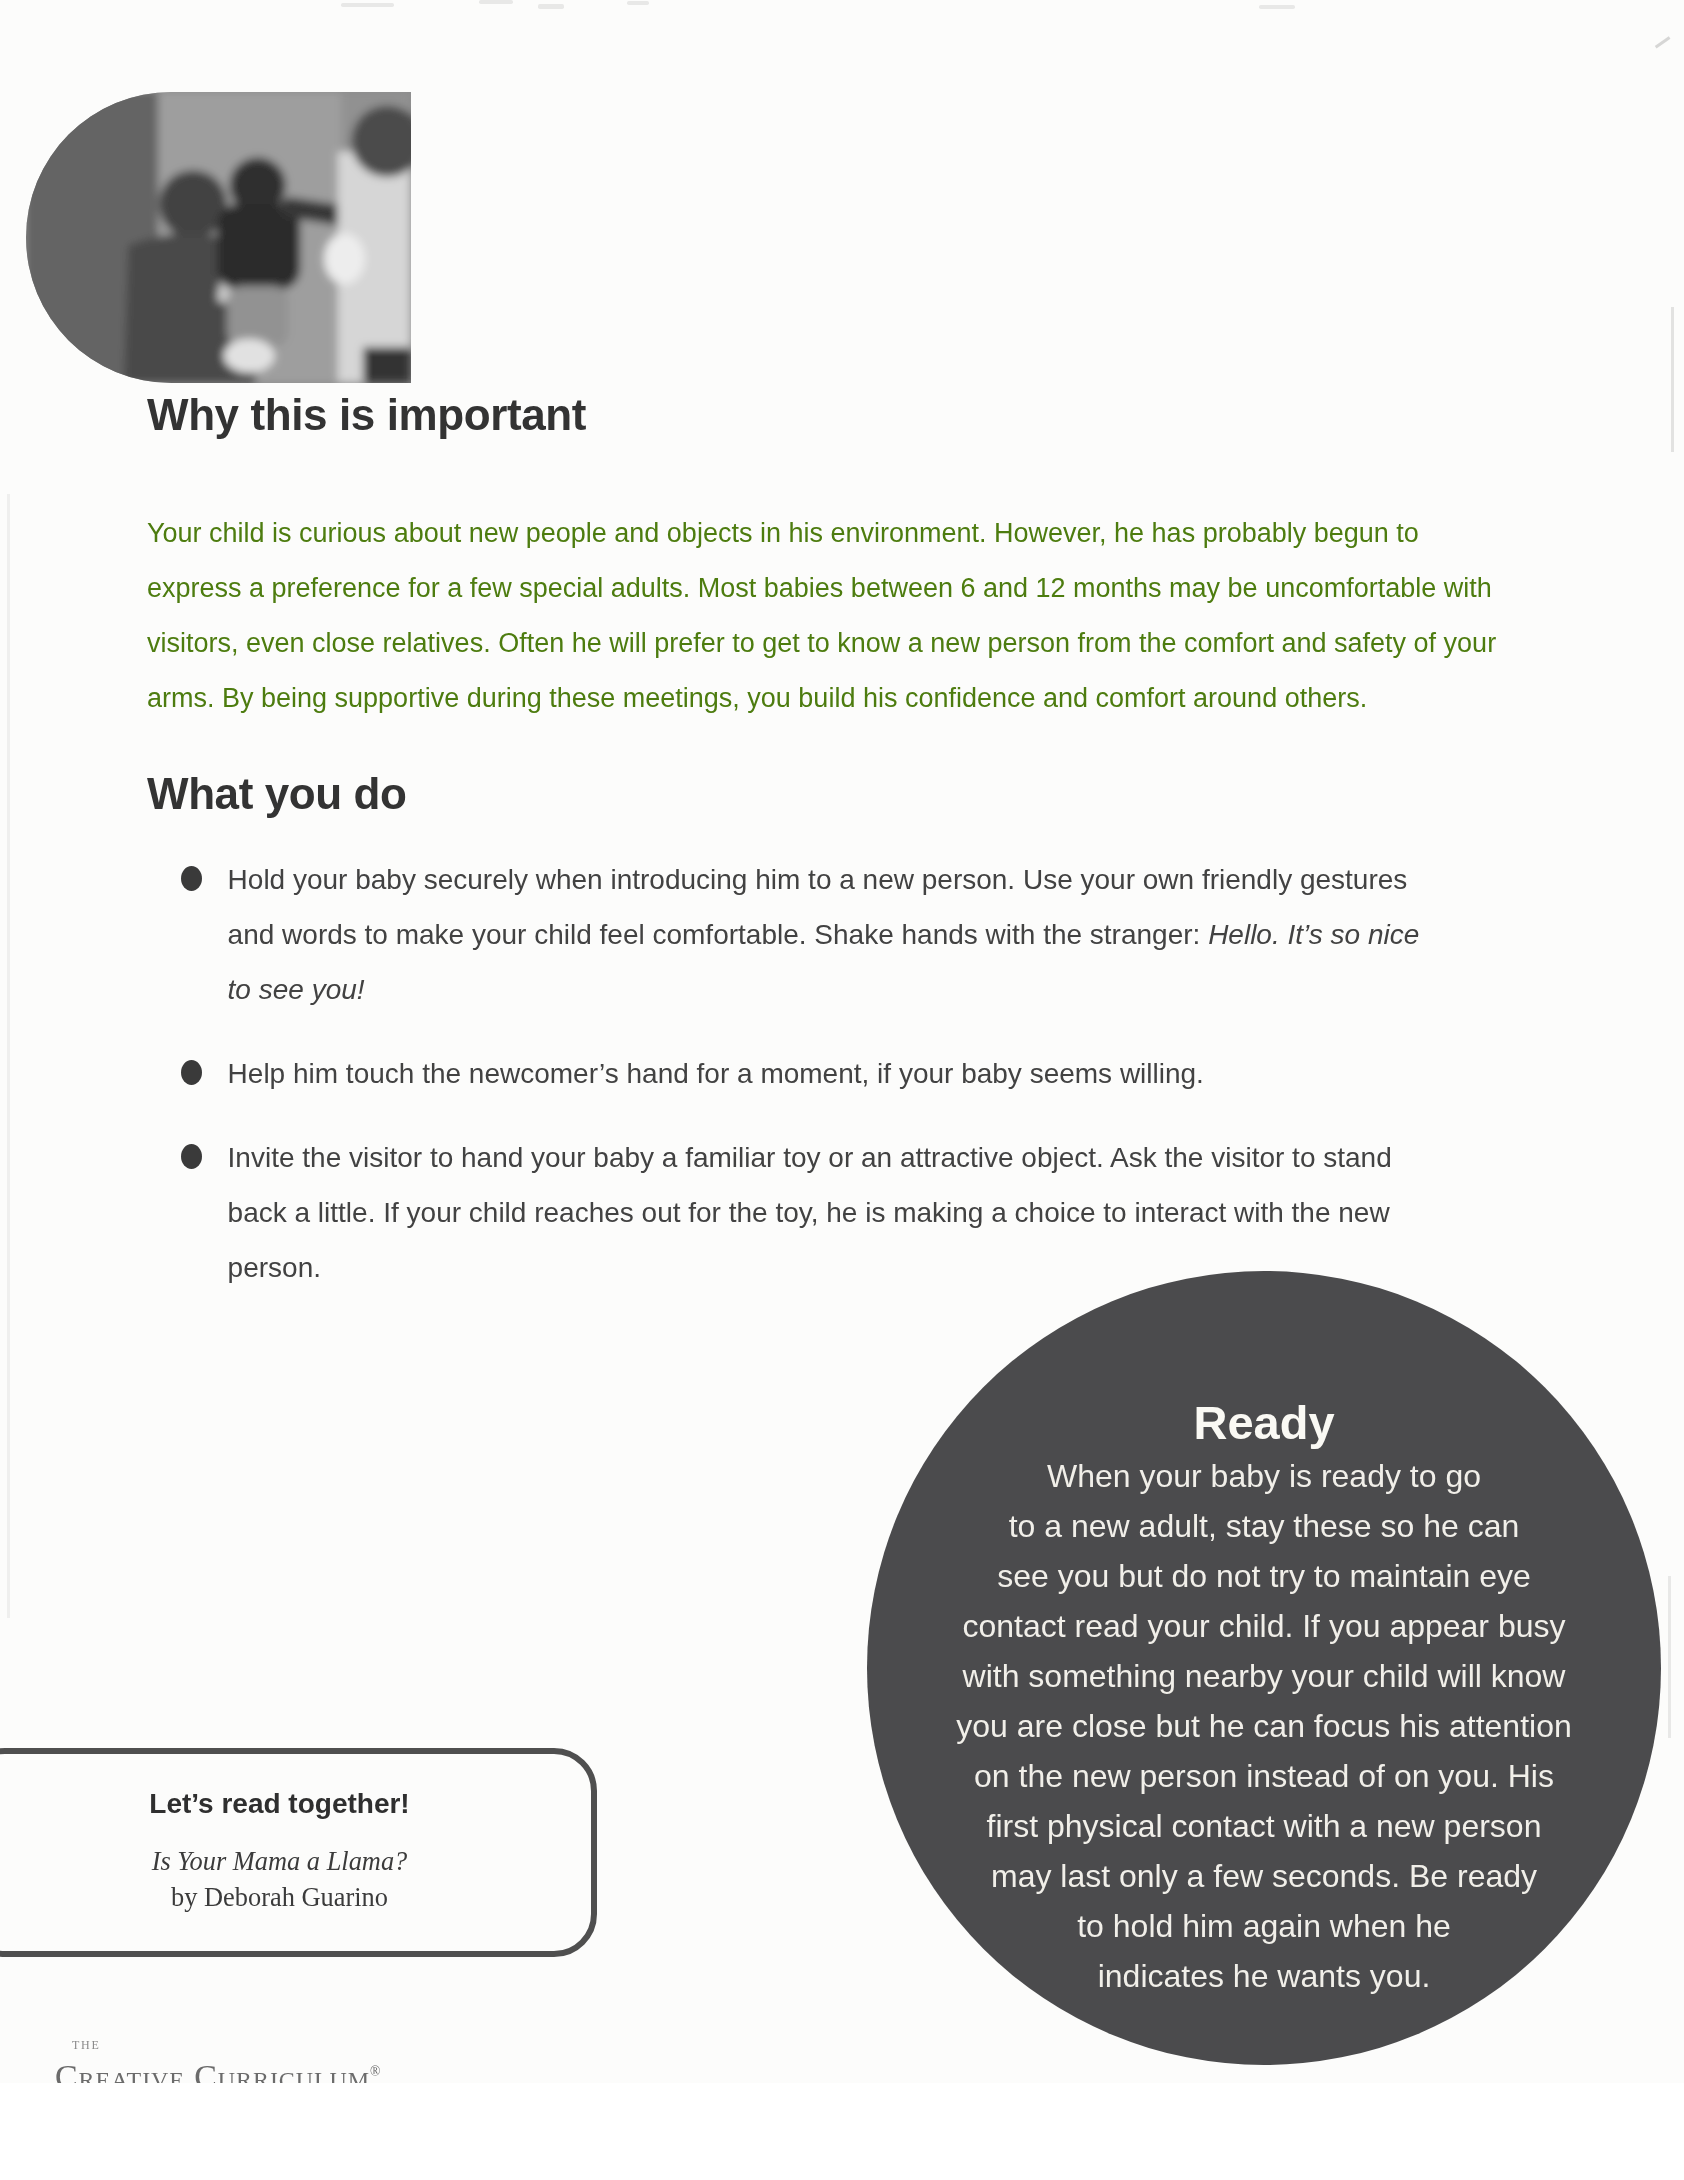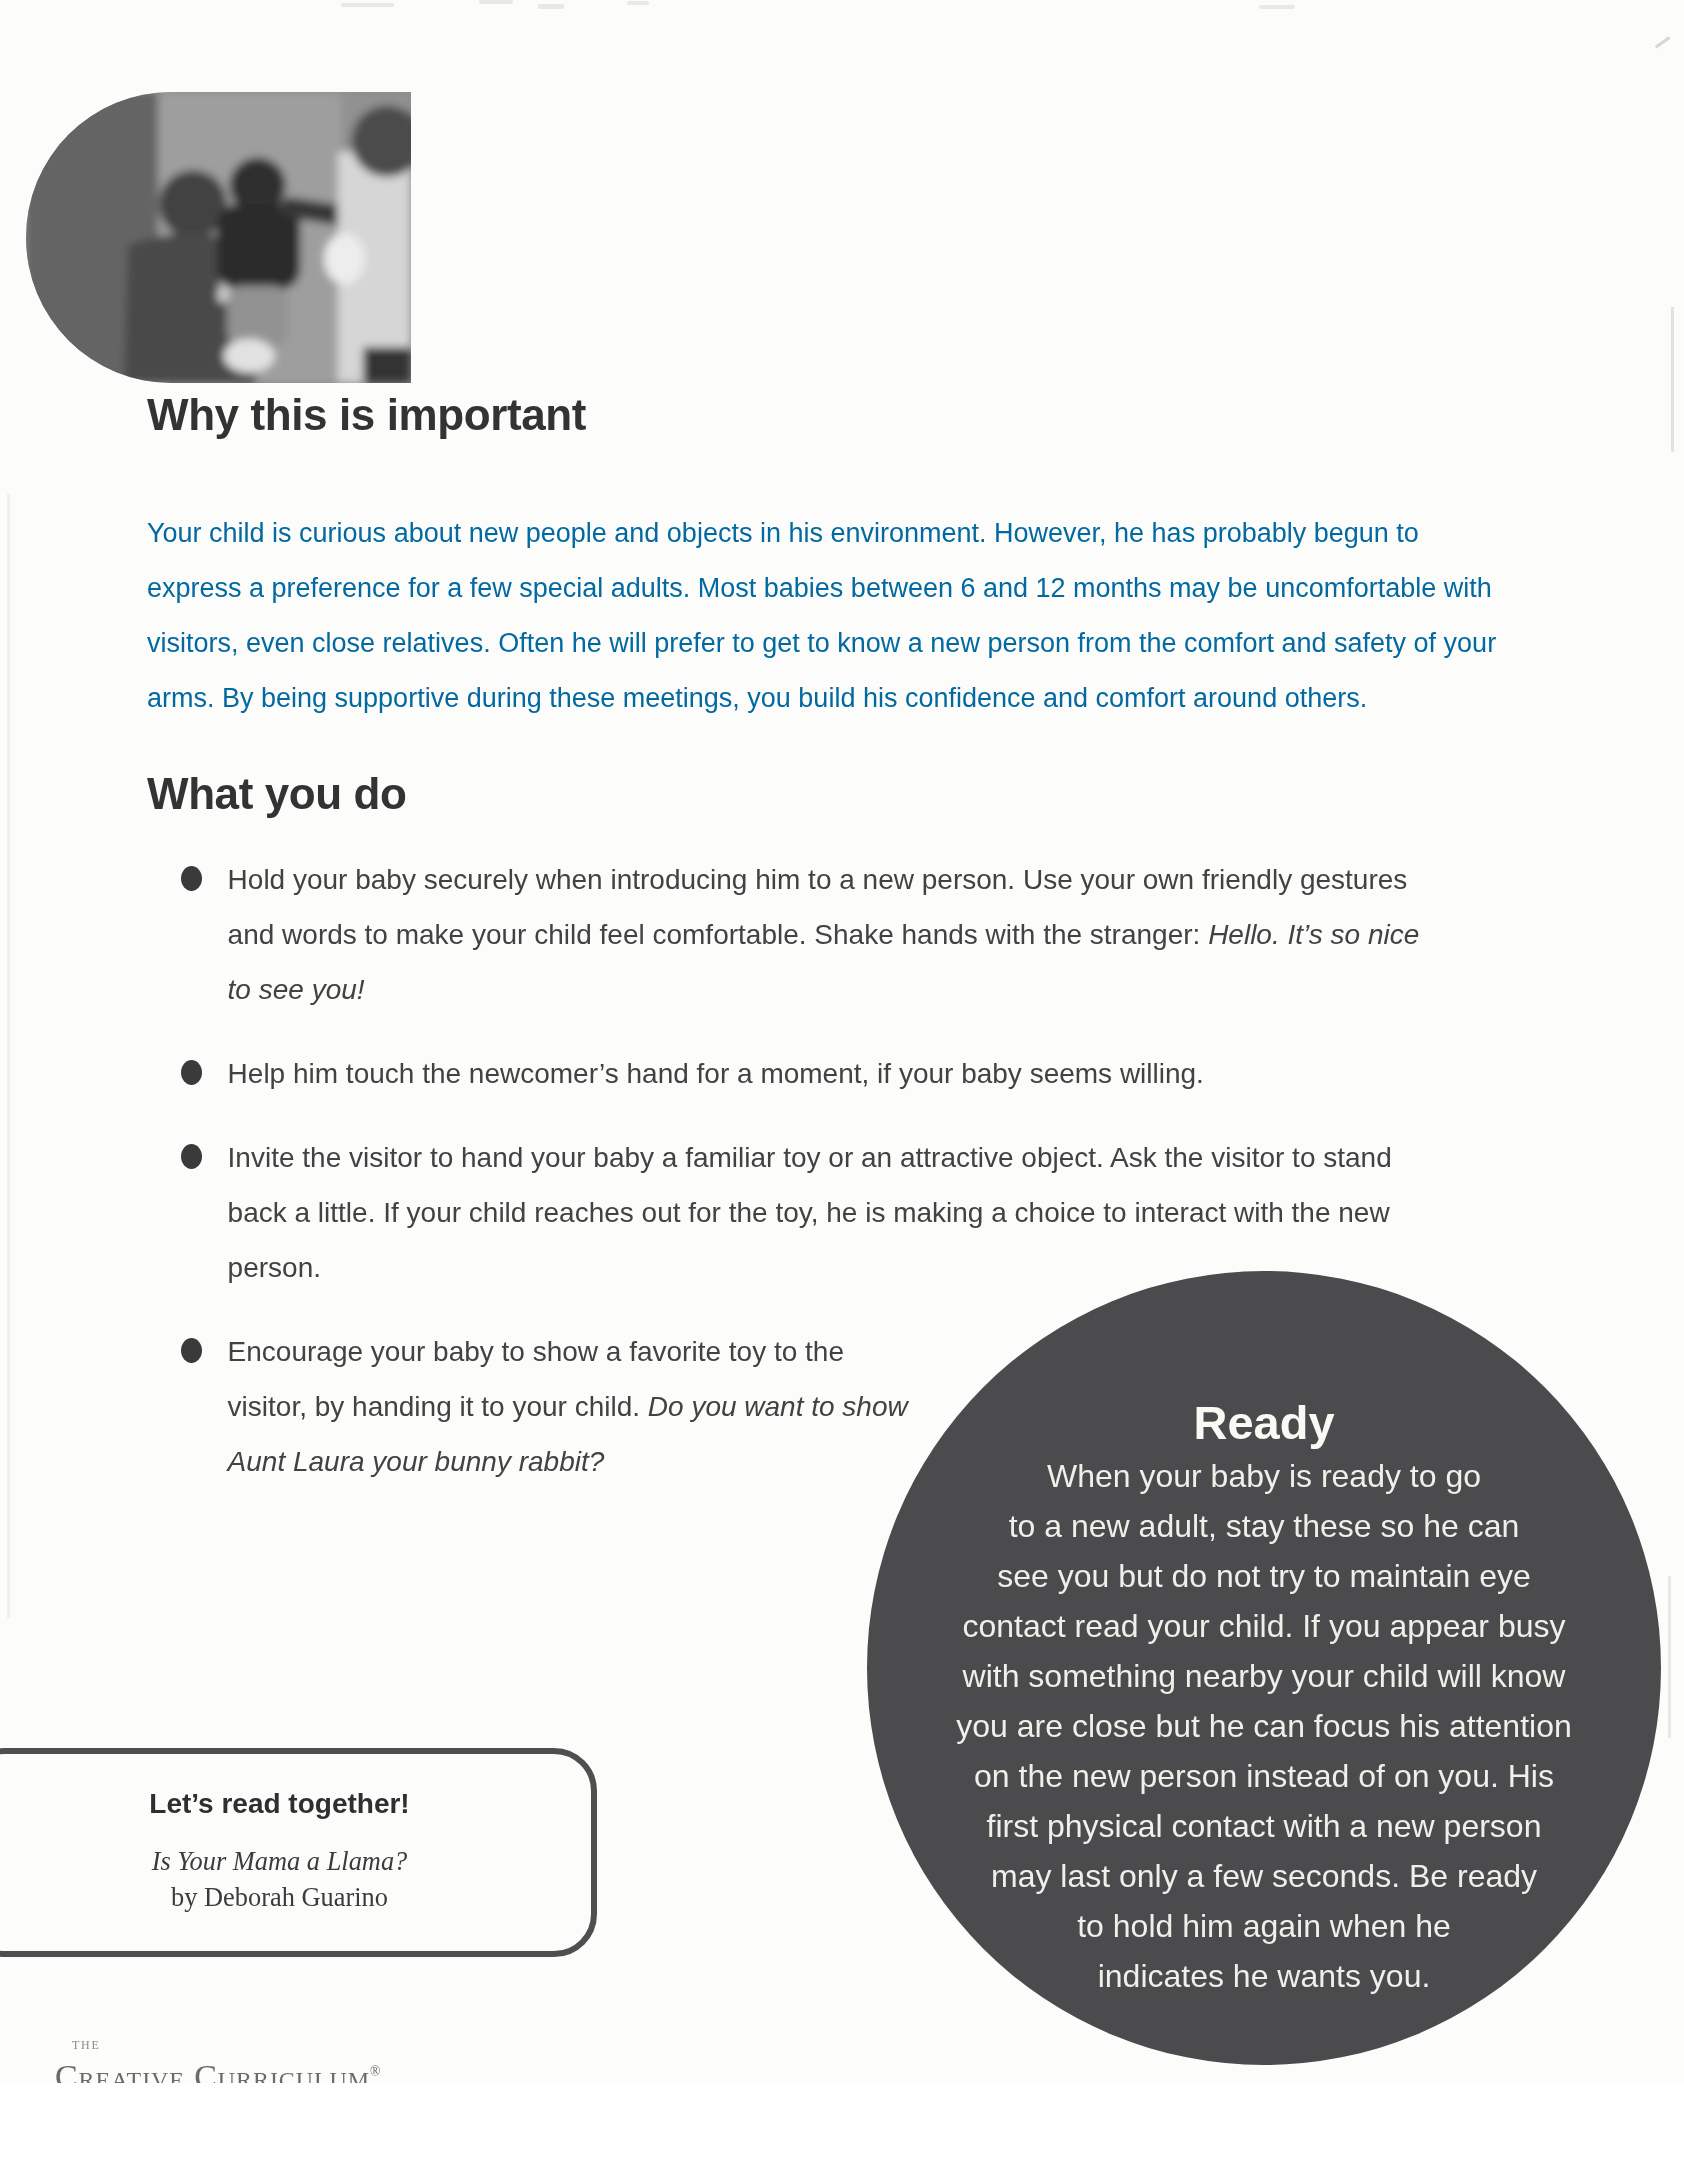--- a/index.html
+++ b/index.html
@@ -29,21 +29,21 @@
     position: absolute; left: 147px;
     font-size: 44px; font-weight: bold;
     color: #333333; letter-spacing: -0.4px;
   }
   .h1.why { top: 390px; }
   .h1.what { top: 769px; }
   .intro {
     position: absolute; left: 147px; top: 479px;
     width: 1363px;
     font-size: 27px; line-height: 55px;
-    color: #0369a1;
+    color: #4d7c0f;
   }
   
   .bullets {
     position: absolute; left: 181px; top: 852px;
     width: 1278px;
     list-style: none; margin: 0; padding: 0;
   }
   .bullets li { display: flex; margin-bottom: 29px; }
   .dot {
     flex: 0 0 auto;
@@ -204,24 +204,20 @@
         <span class="btext"><span>Hold your baby securely when introducing him to a new person. Use your own friendly gestures and words to make your child feel comfortable. Shake hands with the stranger: </span><span class="it">Hello. It’s so nice to see you!</span></span>
       </li>
       <li>
         <span class="dot"></span>
         <span class="btext"><span>Help him touch the newcomer’s hand for a moment, if your baby seems willing.</span></span>
       </li>
       <li>
         <span class="dot"></span>
         <span class="btext"><span>Invite the visitor to hand your baby a familiar toy or an attractive object. Ask the visitor to stand back a little. If your child reaches out for the toy, he is making a choice to interact with the new person.</span></span>
       </li>
-      <li>
-        <span class="dot"></span>
-        <span class="btext"><span>Encourage your baby to show a favorite toy to the visitor, by handing it to your child. </span><span class="it">Do you want to show Aunt Laura your bunny rabbit?</span></span>
-      </li>
     </ul>
 
   <div class="circle">
     <div class="circle-title" id="circleTitle">
         <div>Ready</div>
       </div>
     <div class="circle-body" id="circleBody">
         <div>When your baby is ready to go</div>
         <div>to a new adult, stay these so he can</div>
         <div>see you but do not try to maintain eye</div>

